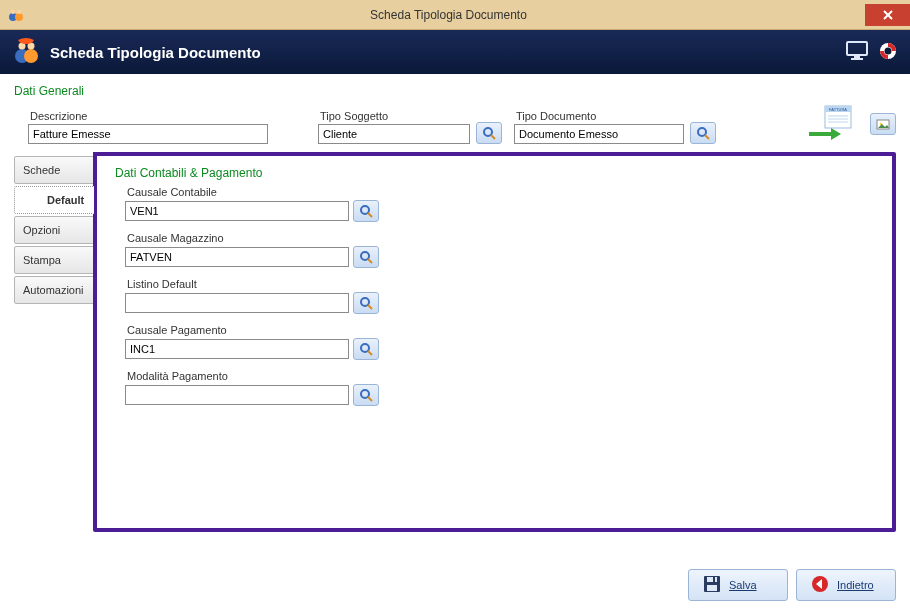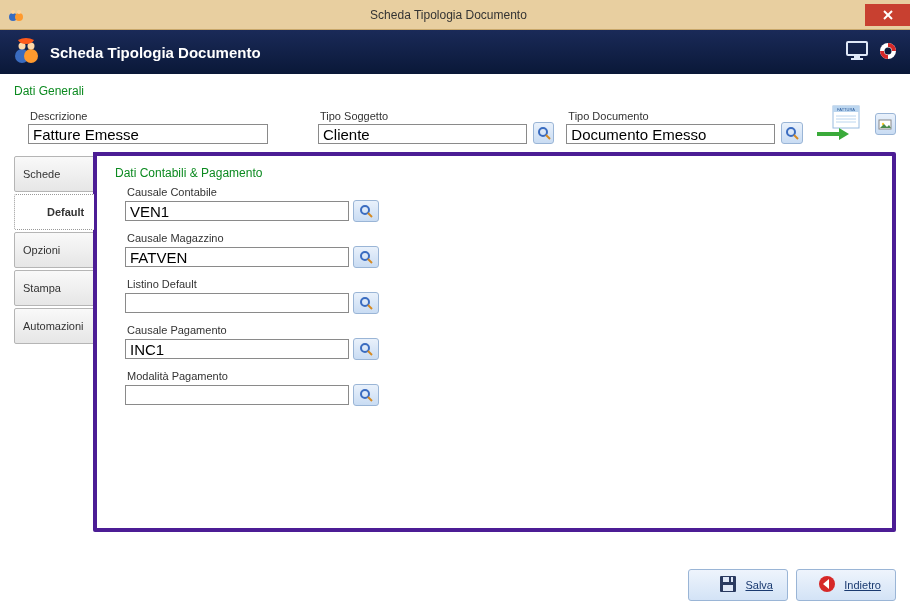--- a/index.html
+++ b/index.html
@@ -90,21 +90,21 @@
     margin-left: 44px;
   }
   .field-col.desc { flex: 0 0 240px; margin-left: 14px; }
   .field-col.tipo-s { flex: 0 0 115px; }
   .field-col.tipo-d { flex: 0 0 170px; margin-left: 8px; }
   .field-label { color: #333; font-size: 11px; padding-left: 2px; }
   input.txt {
     height: 20px;
     border: 1px solid #8a8a8a;
     padding: 1px 4px;
-    font-size: 15px;
+    font-size: 11px;
     font-family: inherit;
     background: #fff;
   }
   .lookup-btn {
     width: 26px; height: 22px;
     border: 1px solid #9ab5d6;
     background: linear-gradient(to bottom, #e9f1fb, #c9dcf3);
     border-radius: 3px;
     display: inline-flex; align-items: center; justify-content: center;
     cursor: pointer;
@@ -129,21 +129,21 @@
     display: flex;
     border-top: none;
     height: 380px;
   }
   .tabstrip {
     width: 80px;
     display: flex; flex-direction: column;
     margin-top: 4px;
   }
   .vtab {
-    height: 36px;
+    height: 28px;
     border: 1px solid #b5b5b5;
     background: linear-gradient(to bottom, #f9f9f9, #e6e6e6);
     display: flex; align-items: center; justify-content: flex-start;
     padding-left: 8px;
     font-size: 11px;
     cursor: pointer;
     margin-bottom: 2px;
     border-radius: 2px 0 0 2px;
   }
   .vtab.active {
@@ -177,21 +177,21 @@
     bottom: 12px;
     display: flex;
     gap: 8px;
   }
   .btn {
     height: 32px;
     min-width: 100px;
     border: 1px solid #9ab5d6;
     background: linear-gradient(to bottom, #eef4fc, #d3e3f6);
     border-radius: 3px;
-    display: flex; align-items: center; justify-content: flex-end;
+    display: flex; align-items: center; justify-content: flex-start;
     gap: 8px;
     font-size: 11px;
     cursor: pointer;
     padding: 0 14px;
     text-decoration: underline;
     color: #1a3a70;
   }
 </style>
 </head>
 <body>

